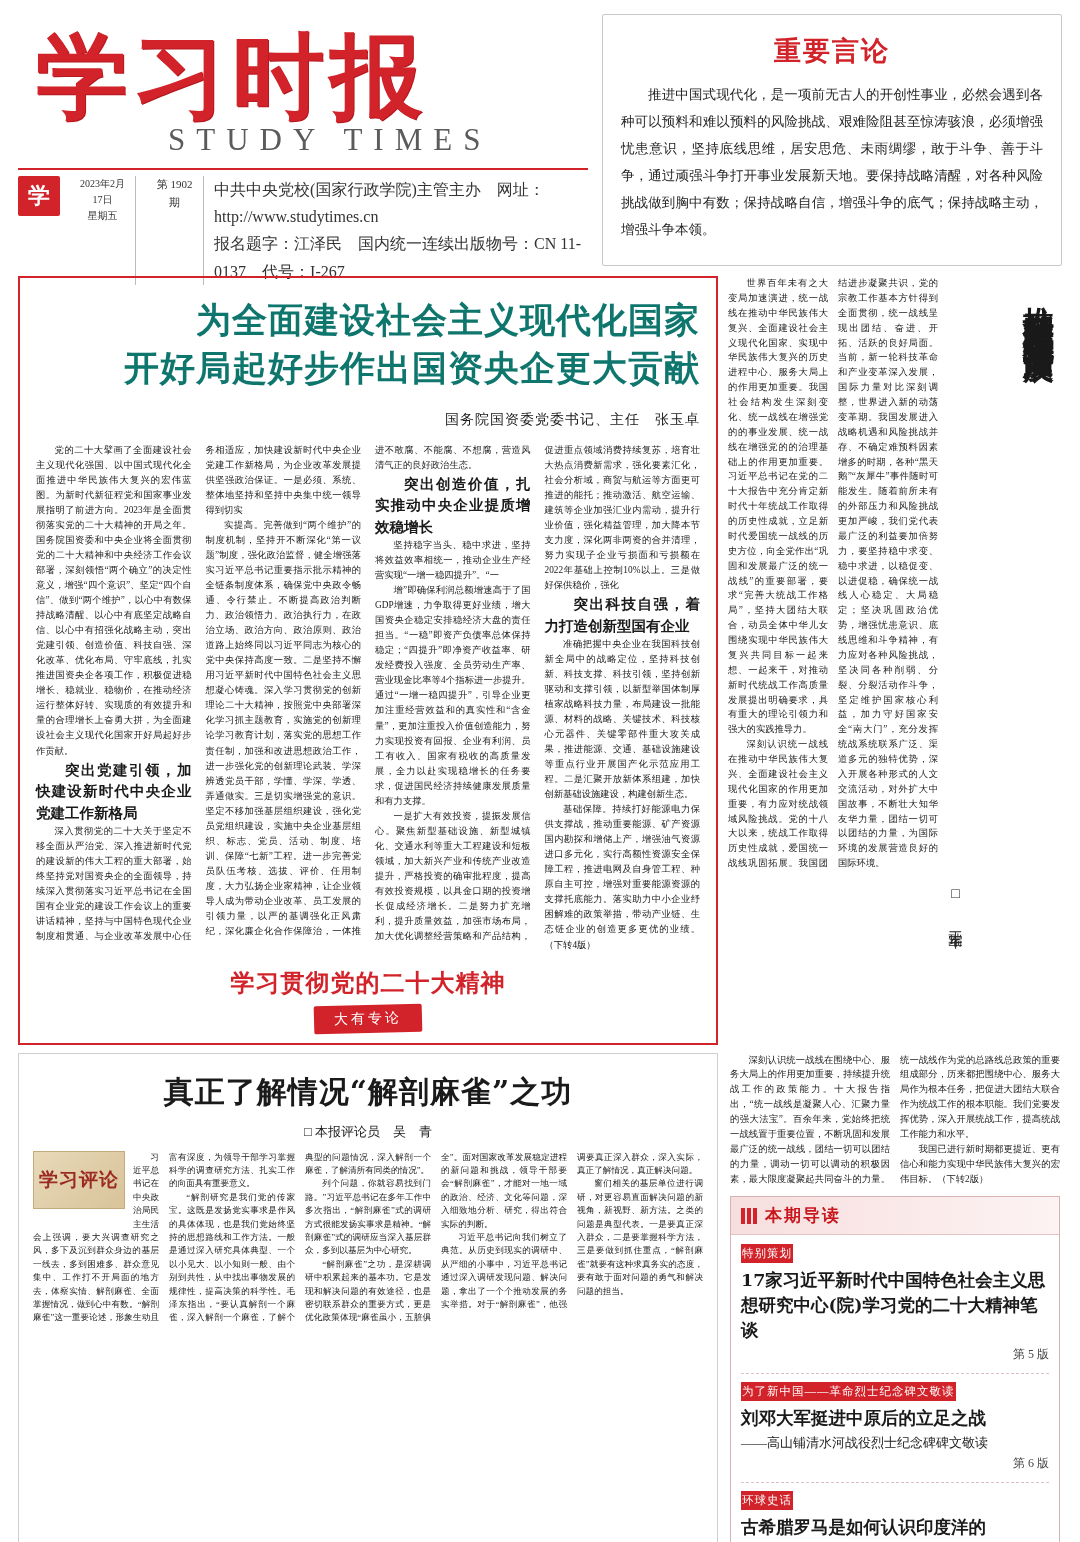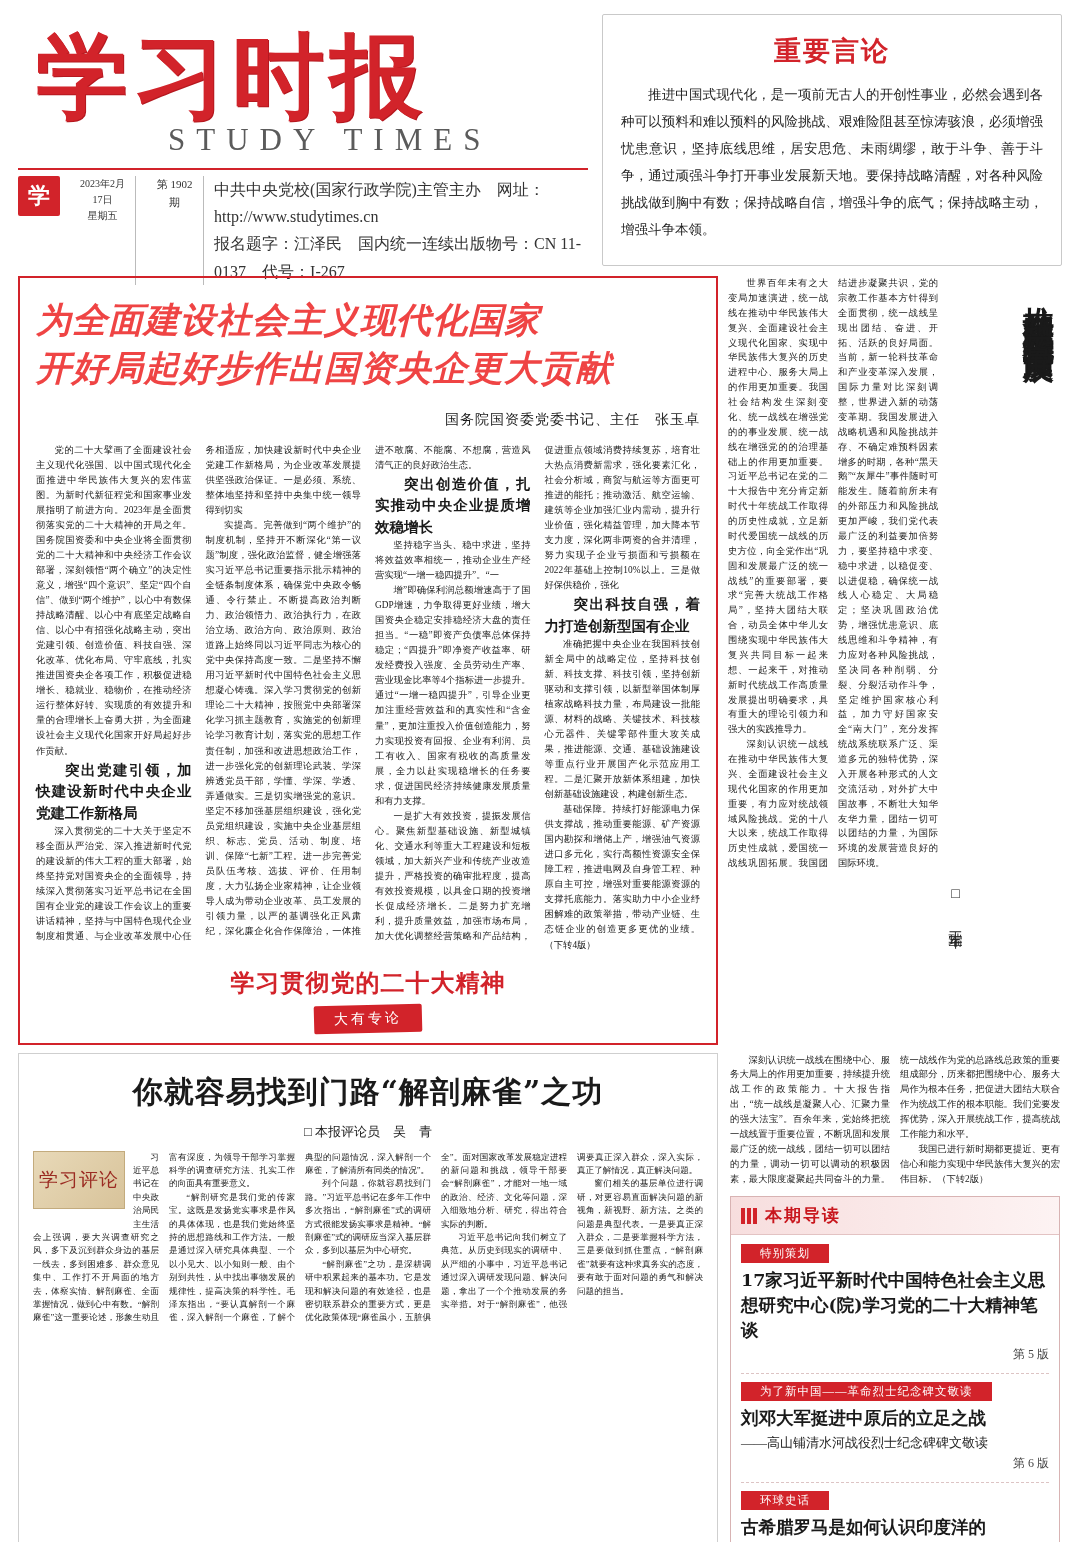--- a/index.html
+++ b/index.html
@@ -55,24 +55,23 @@
     text-indent:2em; color:#1f1f1f;
   }
 
   
   .lead-wrap { display:flex; gap:10px; margin-top:10px; }
   .lead-box {
     width:700px; border:2px solid #d2232a; padding:18px 16px 10px;
     position:relative;
   }
   .lead-title {
-    text-align:left; font-weight:700; color:#ef4444;
+    text-align:right; font-weight:700; color:#0f766e;
     font-size:35px; line-height:1.38; letter-spacing:1px;
     font-family:"DejaVu Serif", serif;
-    font-style:italic;
   }
   .lead-byline { text-align:right; font-size:14px; margin:18px 0 14px; letter-spacing:1px; }
   .lead-cols { column-count:4; column-gap:14px; font-size:9.3px; line-height:1.62; text-align:justify; }
   .lead-cols p { margin:0; text-indent:2em; }
   .sub-h {
     font-weight:700; font-size:14.5px; line-height:1.5; margin:10px 0 6px;
     text-indent:0; font-family:"DejaVu Serif", serif;
   }
   .slogan {
     color:#d2232a; font-weight:700; font-size:24px; text-align:center;
@@ -108,42 +107,42 @@
     text-align:center; font-size:30px; font-weight:700; margin:4px 0 10px;
     letter-spacing:1px; font-family:"DejaVu Serif", serif;
   }
   .bl-by { text-align:center; font-size:13px; margin-bottom:10px; }
   .bl-cols { column-count:5; column-gap:10px; font-size:8.6px; line-height:1.56; text-align:justify; }
   .bl-cols p { margin:0; text-indent:2em; }
   .bl-stamp {
     float:left; width:92px; height:58px; margin:0 8px 16px 0;
     background:linear-gradient(135deg,#e8d9b8,#d8c39a);
     border:1px solid #c3ab7d; display:flex; align-items:center; justify-content:center;
-    color:#9b2b22; font-size:19px; font-weight:400; letter-spacing:1px;
+    color:#9b2b22; font-size:19px; font-weight:700; letter-spacing:1px;
     font-family:"DejaVu Serif", serif;
   }
 
   .br { width:330px; }
   .br-tail { font-size:9.3px; line-height:1.6; text-align:justify; column-count:2; column-gap:10px; }
   .br-tail p { margin:0; text-indent:2em; }
 
   .guide { margin-top:10px; border:1px solid #d8b3b3; }
   .guide-hd {
     background:linear-gradient(90deg,#f7dede,#fdf3f3);
     padding:7px 10px; display:flex; align-items:center; gap:8px;
     border-bottom:1px solid #e3c3c3;
   }
   .guide-hd .bars { display:flex; gap:2px; }
   .guide-hd .bars i { display:block; width:4px; height:16px; background:#d2232a; }
   .guide-hd span.t { color:#c8161d; font-weight:700; font-size:17px; letter-spacing:2px; }
   .guide-body { padding:8px 10px 10px; }
   .g-item { margin-bottom:10px; }
   .g-tag {
     display:inline-block; background:#d2232a; color:#fff; font-size:11.5px;
-    padding:2px 19px; letter-spacing:1px; margin-bottom:5px;
+    padding:2px 1px; letter-spacing:1px; margin-bottom:5px;
   }
   .g-title { font-size:17.5px; font-weight:700; line-height:1.42; font-family:"DejaVu Serif", serif; }
   .g-sub { font-size:13px; margin-top:3px; color:#222; }
   .g-page { text-align:right; font-size:12px; color:#444; margin-top:3px; }
   .g-sep { border-top:1px dashed #ddc4c4; margin:7px 0; }
 </style>
 </head>
 <body>
 
 <div class="page">
@@ -221,21 +220,21 @@
       <div>
         <div class="vert-title">推动新时代新征程统战工作高质量发展</div>
         <div class="vert-author">□ 王瑞军</div>
       </div>
     </div>
   </div>
 
   <div class="bottom">
 
     <div class="bl">
-      <h3>你就容易找到门路“解剖麻雀”之功</h3>
+      <h3>真正了解情况“解剖麻雀”之功</h3>
       <div class="bl-by">□ 本报评论员　吴　青</div>
       <div class="bl-cols">
         <div class="bl-stamp">学习评论</div>
         <p>习近平总书记在中央政治局民主生活会上强调，要大兴调查研究之风，多下及沉到群众身边的基层一线去，多到困难多、群众意见集中、工作打不开局面的地方去，体察实情、解剖麻雀、全面掌握情况，做到心中有数。“解剖麻雀”这一重要论述，形象生动且富有深度，为领导干部学习掌握科学的调查研究方法、扎实工作的向面具有重要意义。</p>
         <p>“解剖研究是我们党的传家宝。这既是发扬党实事求是作风的具体体现，也是我们党始终坚持的思想路线和工作方法。一般是通过深入研究具体典型、一个以小见大、以小知则一般、由个别到共性，从中找出事物发展的规律性，提高决策的科学性。毛泽东指出，“要认真解剖一个麻雀，深入解剖一个麻雀，了解个典型的问题情况，深入解剖一个麻雀，了解清所有同类的情况”。</p>
         <p>列个问题，你就容易找到门路。”习近平总书记在多年工作中多次指出，“解剖麻雀”式的调研方式很能发扬实事求是精神。“解剖麻雀”式的调研应当深入基层群众，多到以基层为中心研究。</p>
         <p>“解剖麻雀”之功，是深耕调研中积累起来的基本功。它是发现和解决问题的有效途径，也是密切联系群众的重要方式，更是优化政策体现“麻雀虽小，五脏俱全”。面对国家改革发展稳定进程的新问题和挑战，领导干部要会“解剖麻雀”，才能对一地一域的政治、经济、文化等问题，深入细致地分析、研究，得出符合实际的判断。</p>
         <p>习近平总书记向我们树立了典范。从历史到现实的调研中、从严细的小事中，习近平总书记通过深入调研发现问题、解决问题，拿出了一个个推动发展的务实举措。对于“解剖麻雀”，他强调要真正深入群众，深入实际，真正了解情况，真正解决问题。</p>
         <p>窗们相关的基层单位进行调研，对更容易直面解决问题的新视角，新视野、新方法。之类的问题是典型代表。一是要真正深入群众，二是要掌握科学方法，三是要做到抓住重点，“解剖麻雀”就要有这种求真务实的态度，要有敢于面对问题的勇气和解决问题的担当。</p>
       </div>

